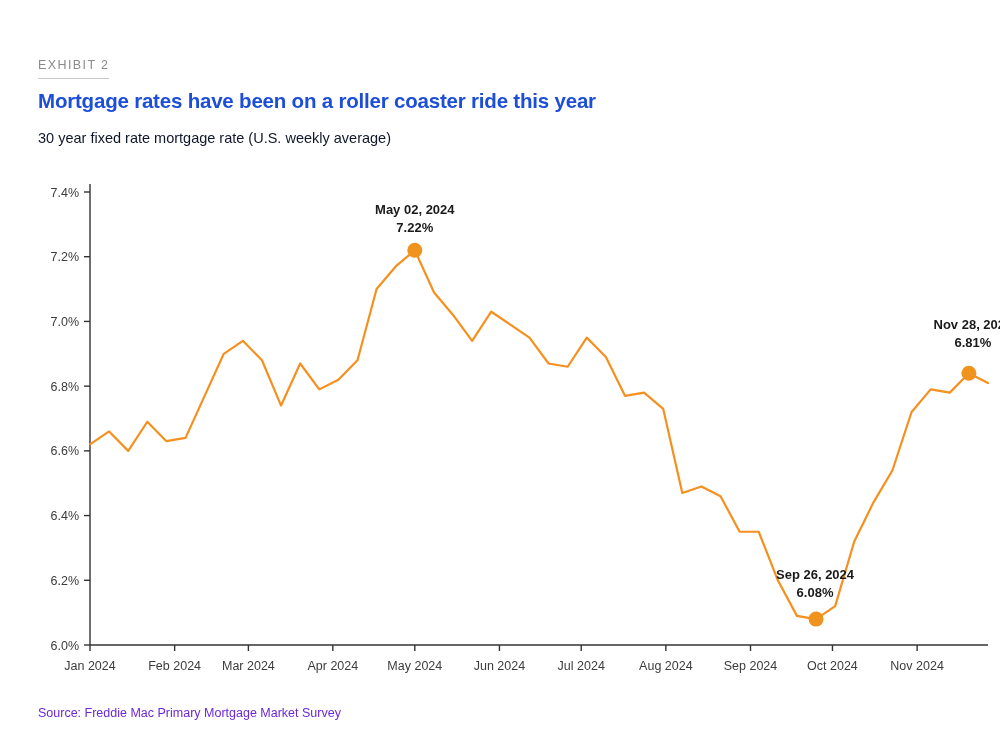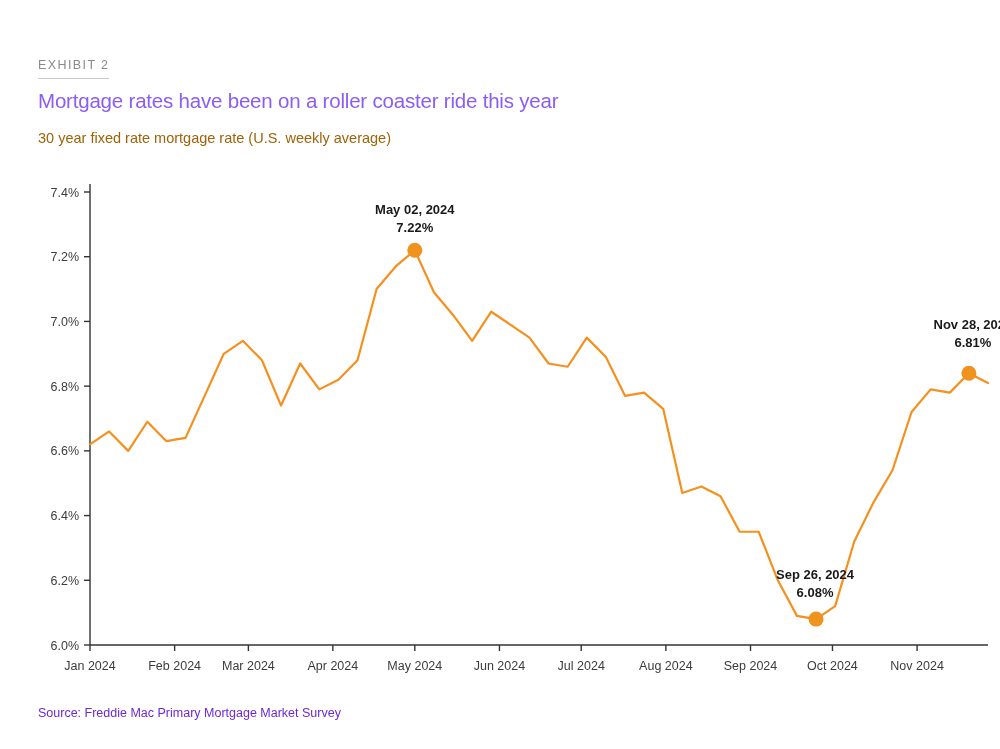--- a/index.html
+++ b/index.html
@@ -31,31 +31,31 @@
     padding-bottom: 6px;
     border-bottom: 1.5px solid #c9c9c9;
     display: inline-block;
     line-height: 14px;
   }
   .chart-title {
     position: absolute;
     left: 38px;
     top: 88px;
     font-size: 20.5px;
-    font-weight: normal;
-    color: #8b5cf6;
+    font-weight: bold;
+    color: #1d4ed8;
     line-height: 26px;
     letter-spacing: -0.2px;
   }
   .chart-subtitle {
     position: absolute;
     left: 38px;
     top: 128px;
     font-size: 14.5px;
-    color: #a16207;
+    color: #0f172a;
     line-height: 20px;
   }
   .source-note {
     position: absolute;
     left: 38px;
     top: 706px;
     font-size: 12.5px;
     color: #6d28d9;
   }
   .plot-wrap {

